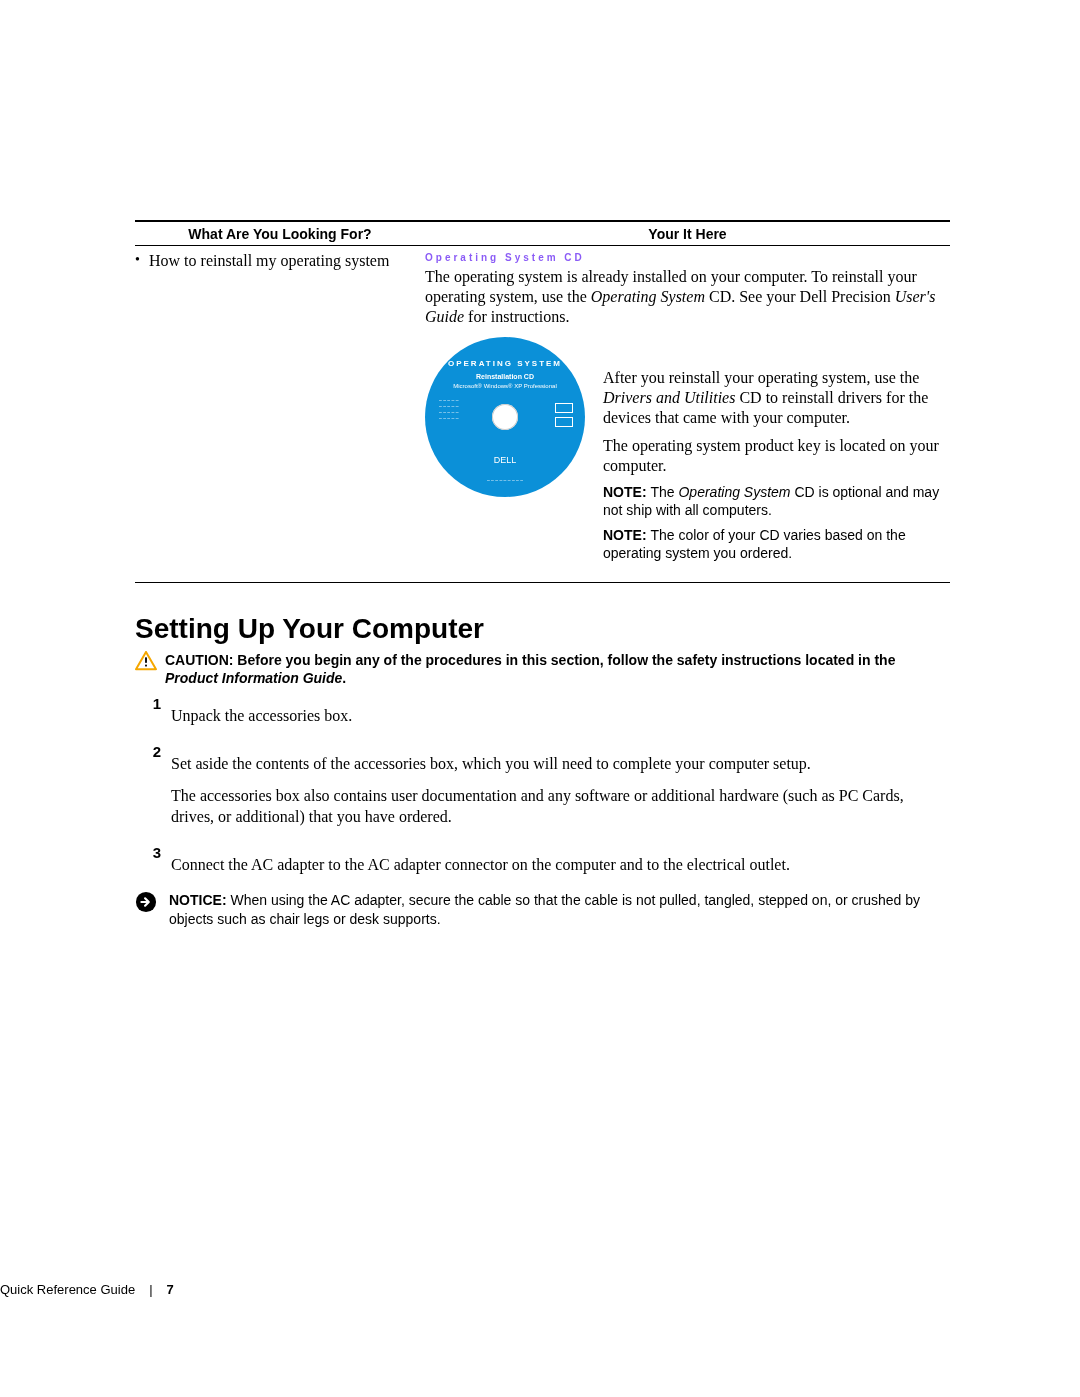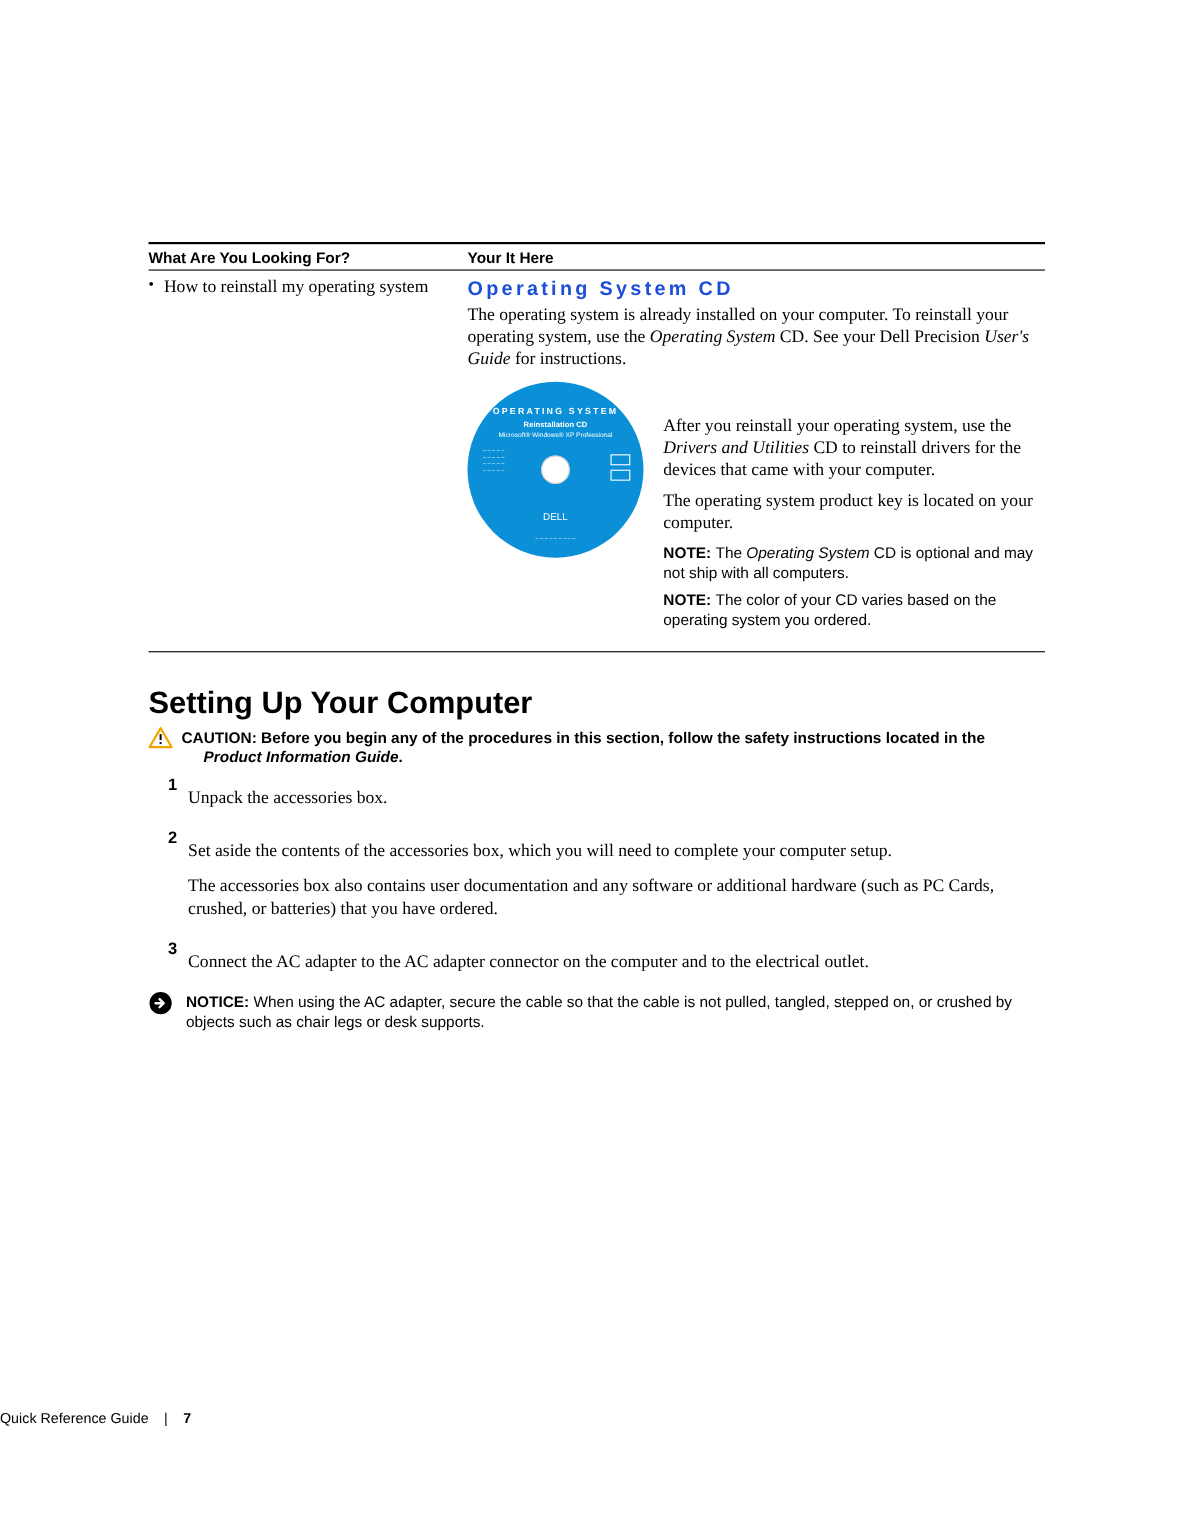--- a/index.html
+++ b/index.html
@@ -14,30 +14,30 @@
     box-sizing: border-box;
   }
   .page {
     padding: 220px 130px 0 135px;
     box-sizing: border-box;
   }
   .sans { font-family: Arial, Helvetica, sans-serif; }
 
   
   .tbl-hr { border-top: 2px solid #000; border-bottom: 1px solid #000; }
-  .tbl-head { display: flex; padding: 4px 0 3px 0; }
+  .tbl-head { display: flex; padding: 4px 0 3px 0; text-align: center; }
   .col-left { width: 290px; }
   .col-right { flex: 1; }
   .hdr { font-weight: bold; font-size: 14px; }
 
   .tbl-body { display:flex; padding: 6px 0 12px 0; border-bottom: 1px solid #000;}
   .bullet-item { font-size: 16px; position:relative; padding-left: 14px; }
   .bullet-item::before { content:"\2022"; position:absolute; left:0; top:0; font-size:14px;}
 
-  .sec-title { color:#1d4ed8; font-weight:bold; letter-spacing:3px; font-size:18px; padding-bottom:4px;}
+  .sec-title { color:#8b5cf6; font-weight:bold; letter-spacing:3px; font-size:10px; padding-bottom:4px;}
   .bodytext { font-size: 16px; line-height: 1.25; }
   .right-split { display:flex; margin-top:10px; }
   .cd-wrap { width:170px; padding-right:6px;}
   .cd-img { width:160px; height:160px; position:relative; }
   .cd-disc {
     width:160px; height:160px; border-radius:50%;
     background:#0b90d8; position:relative; box-sizing:border-box;
   }
   .cd-hole { position:absolute; width:26px; height:26px; border-radius:50%; background:#fff;
              top:50%; left:50%; transform:translate(-50%,-50%); box-shadow: inset 0 0 0 1px #ccc;}
@@ -61,21 +61,21 @@
 
   .note { font-size:14px; line-height:1.25; }
   .note .bld { font-weight:bold; }
 
   
   .h1 { font-family: Arial, Helvetica, sans-serif; font-weight:bold; font-size:28px; margin: 30px 0 6px 0;}
 
   .caution-row { display:flex; align-items:flex-start; margin-bottom:8px; }
   .tri-icon { width:22px; height:20px; margin-right:8px; flex-shrink:0;}
   .caution-text { font-size:14px; line-height:1.3; font-weight:bold; }
-  .caution-text .pig { font-style:italic;margin-left:20px; }
+  .caution-text .pig { font-style:italic; }
 
   .step-row { display:flex; align-items:flex-start; margin-top:6px; }
   .step-num { width:26px; font-family:Arial,sans-serif; font-weight:bold; font-size:15px; text-align:right; padding-right:10px; flex-shrink:0;}
   .step-body { font-size:16px; line-height:1.3; }
   .step-body p { margin:11px 0 10px 0; }
 
   .notice-row { display:flex; align-items:flex-start; margin-top:6px;justify-content:flex-end;}
   .notice-icon { width:22px; height:22px; margin-right:12px; flex-shrink:0;}
   .notice-text { font-size:14px; line-height:1.3; }
   .notice-text .bld{ font-weight:bold;}
@@ -156,21 +156,21 @@
   <div class="step-row">
     <div class="step-num">1</div>
     <div class="step-body">
       <p>Unpack the accessories box.</p>
     </div>
   </div>
   <div class="step-row">
     <div class="step-num">2</div>
     <div class="step-body">
       <p>Set aside the contents of the accessories box, which you will need to complete your computer setup.</p>
-      <p>The accessories box also contains user documentation and any software or additional hardware (such as PC Cards, crushed, or batteries) that you have ordered.</p>
+      <p>The accessories box also contains user documentation and any software or additional hardware (such as PC Cards, drives, or additional) that you have ordered.</p>
     </div>
   </div>
   <div class="step-row">
     <div class="step-num">3</div>
     <div class="step-body">
       <p>Connect the AC adapter to the AC adapter connector on the computer and to the electrical outlet.</p>
     </div>
   </div>
 
   <div class="notice-row">

